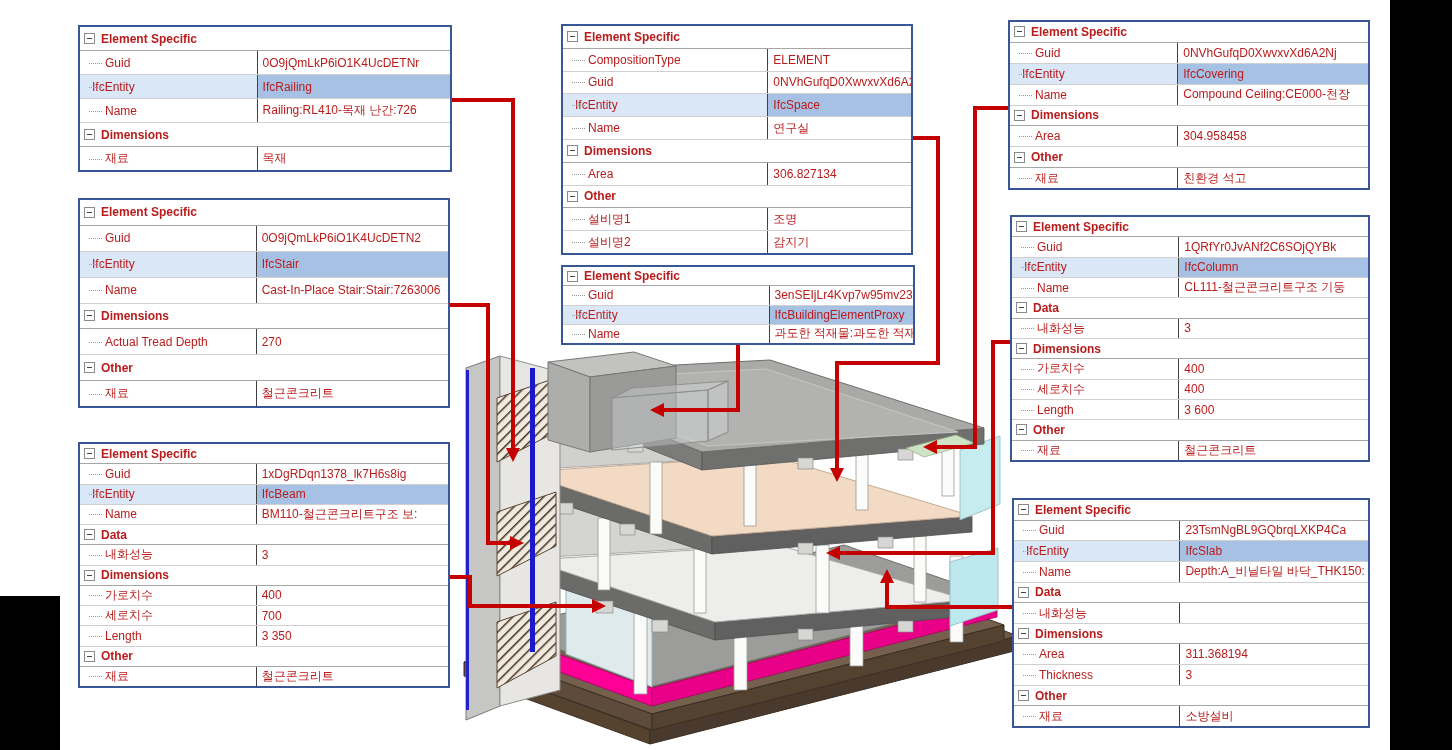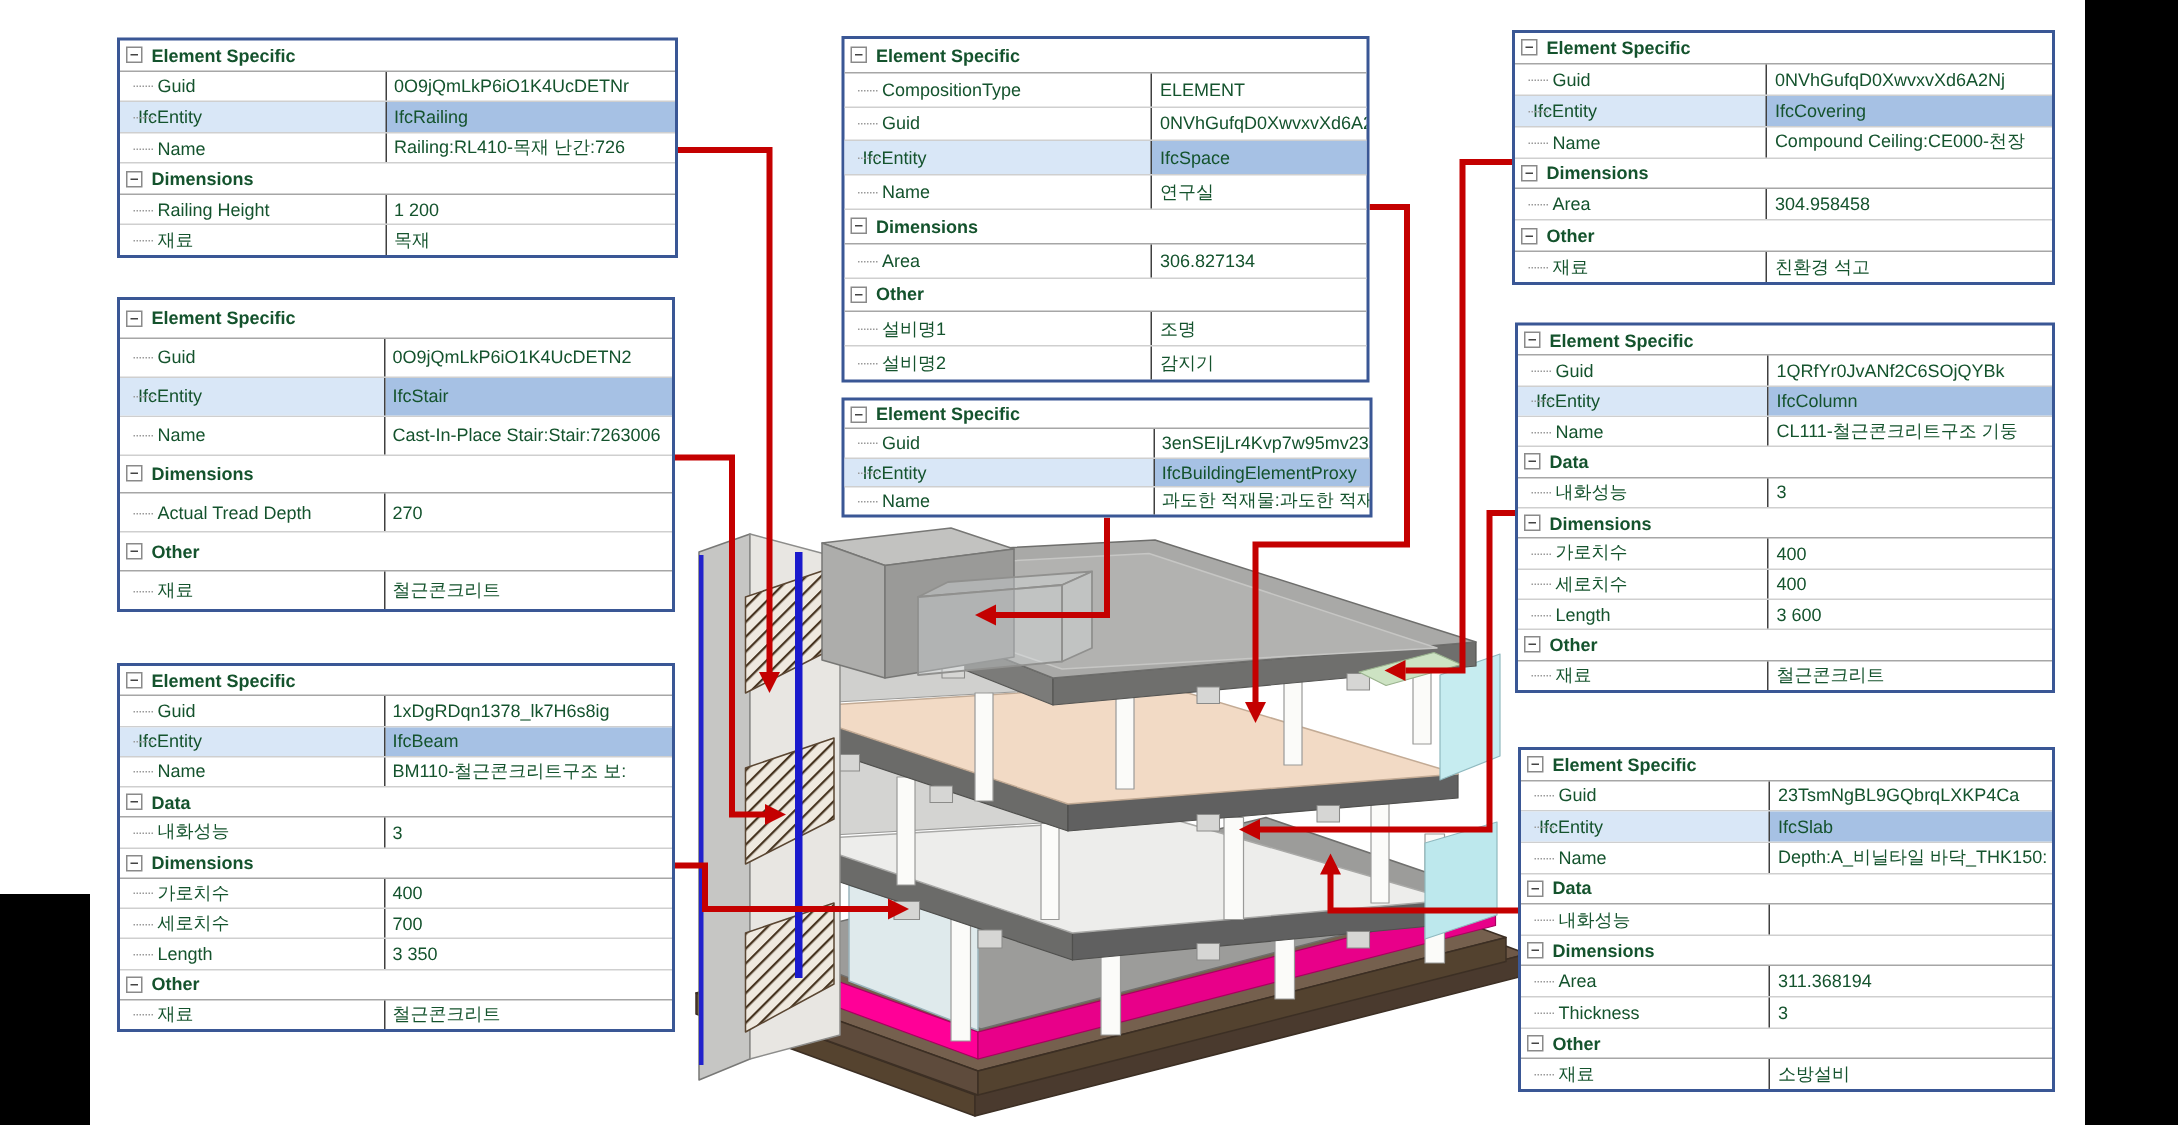--- a/index.html
+++ b/index.html
@@ -1,21 +1,21 @@
 <!DOCTYPE html>
 <html><head>
 <meta charset="utf-8">
 <style>
   html,body{margin:0;padding:0;background:#fff;}
   #stage{position:relative;width:1452px;height:750px;overflow:hidden;background:#ffffff;
          font-family:"Liberation Sans",sans-serif;}
   .scene{position:absolute;left:0;top:0;z-index:1;}
   .blackbar{position:absolute;background:#000;z-index:6;}
   .panel{position:absolute;background:#fff;border:2px solid #3a5795;box-sizing:border-box;
-         display:flex;flex-direction:column;z-index:4;font-size:12px;color:#14532d;}
+         display:flex;flex-direction:column;z-index:4;font-size:12px;color:#b91c1c;}
   .prow{flex:1;display:flex;align-items:center;border-bottom:1px solid #cfcfcf;min-height:0;box-sizing:border-box;}
   .prow:last-child{border-bottom:none;align-items:flex-end;}
   .phead{font-weight:bold;border-bottom:1px solid #a6a6a6;padding-left:4px;}
   .mbox{width:9px;height:9px;border:1px solid #8a8a8a;background:#fff;display:inline-flex;
         align-items:center;justify-content:center;margin-right:6px;flex:none;}
   .mbox::after{content:"";width:5px;height:1px;background:#444;}
   .pitem .plabel{width:var(--lw,48%);flex:none;align-self:stretch;display:flex;align-items:center;
         padding-left:25px;box-sizing:border-box;border-right:1px solid #404040;
         overflow:hidden;white-space:nowrap;position:relative;}
   .pitem .plabel::before{content:"";position:absolute;left:9px;top:50%;width:13px;border-top:1px dotted #9a9a9a;}
@@ -196,24 +196,20 @@
       </div>
       <div class="prow pitem">
         <div class="plabel">Name</div>
         <div class="pvalue">Railing:RL410-목재 난간:726</div>
       </div>
       <div class="prow phead">
         <span class="mbox"></span>
         <span>Dimensions</span>
       </div>
       <div class="prow pitem">
-        <div class="plabel">Railing Height</div>
-        <div class="pvalue">1 200</div>
-      </div>
-      <div class="prow pitem">
         <div class="plabel">재료</div>
         <div class="pvalue">목재</div>
       </div>
     </div>
   <div class="panel lw48" style="left:78px;top:198px;width:372px;height:210px">
       <div class="prow phead">
         <span class="mbox"></span>
         <span>Element Specific</span>
       </div>
       <div class="prow pitem">

